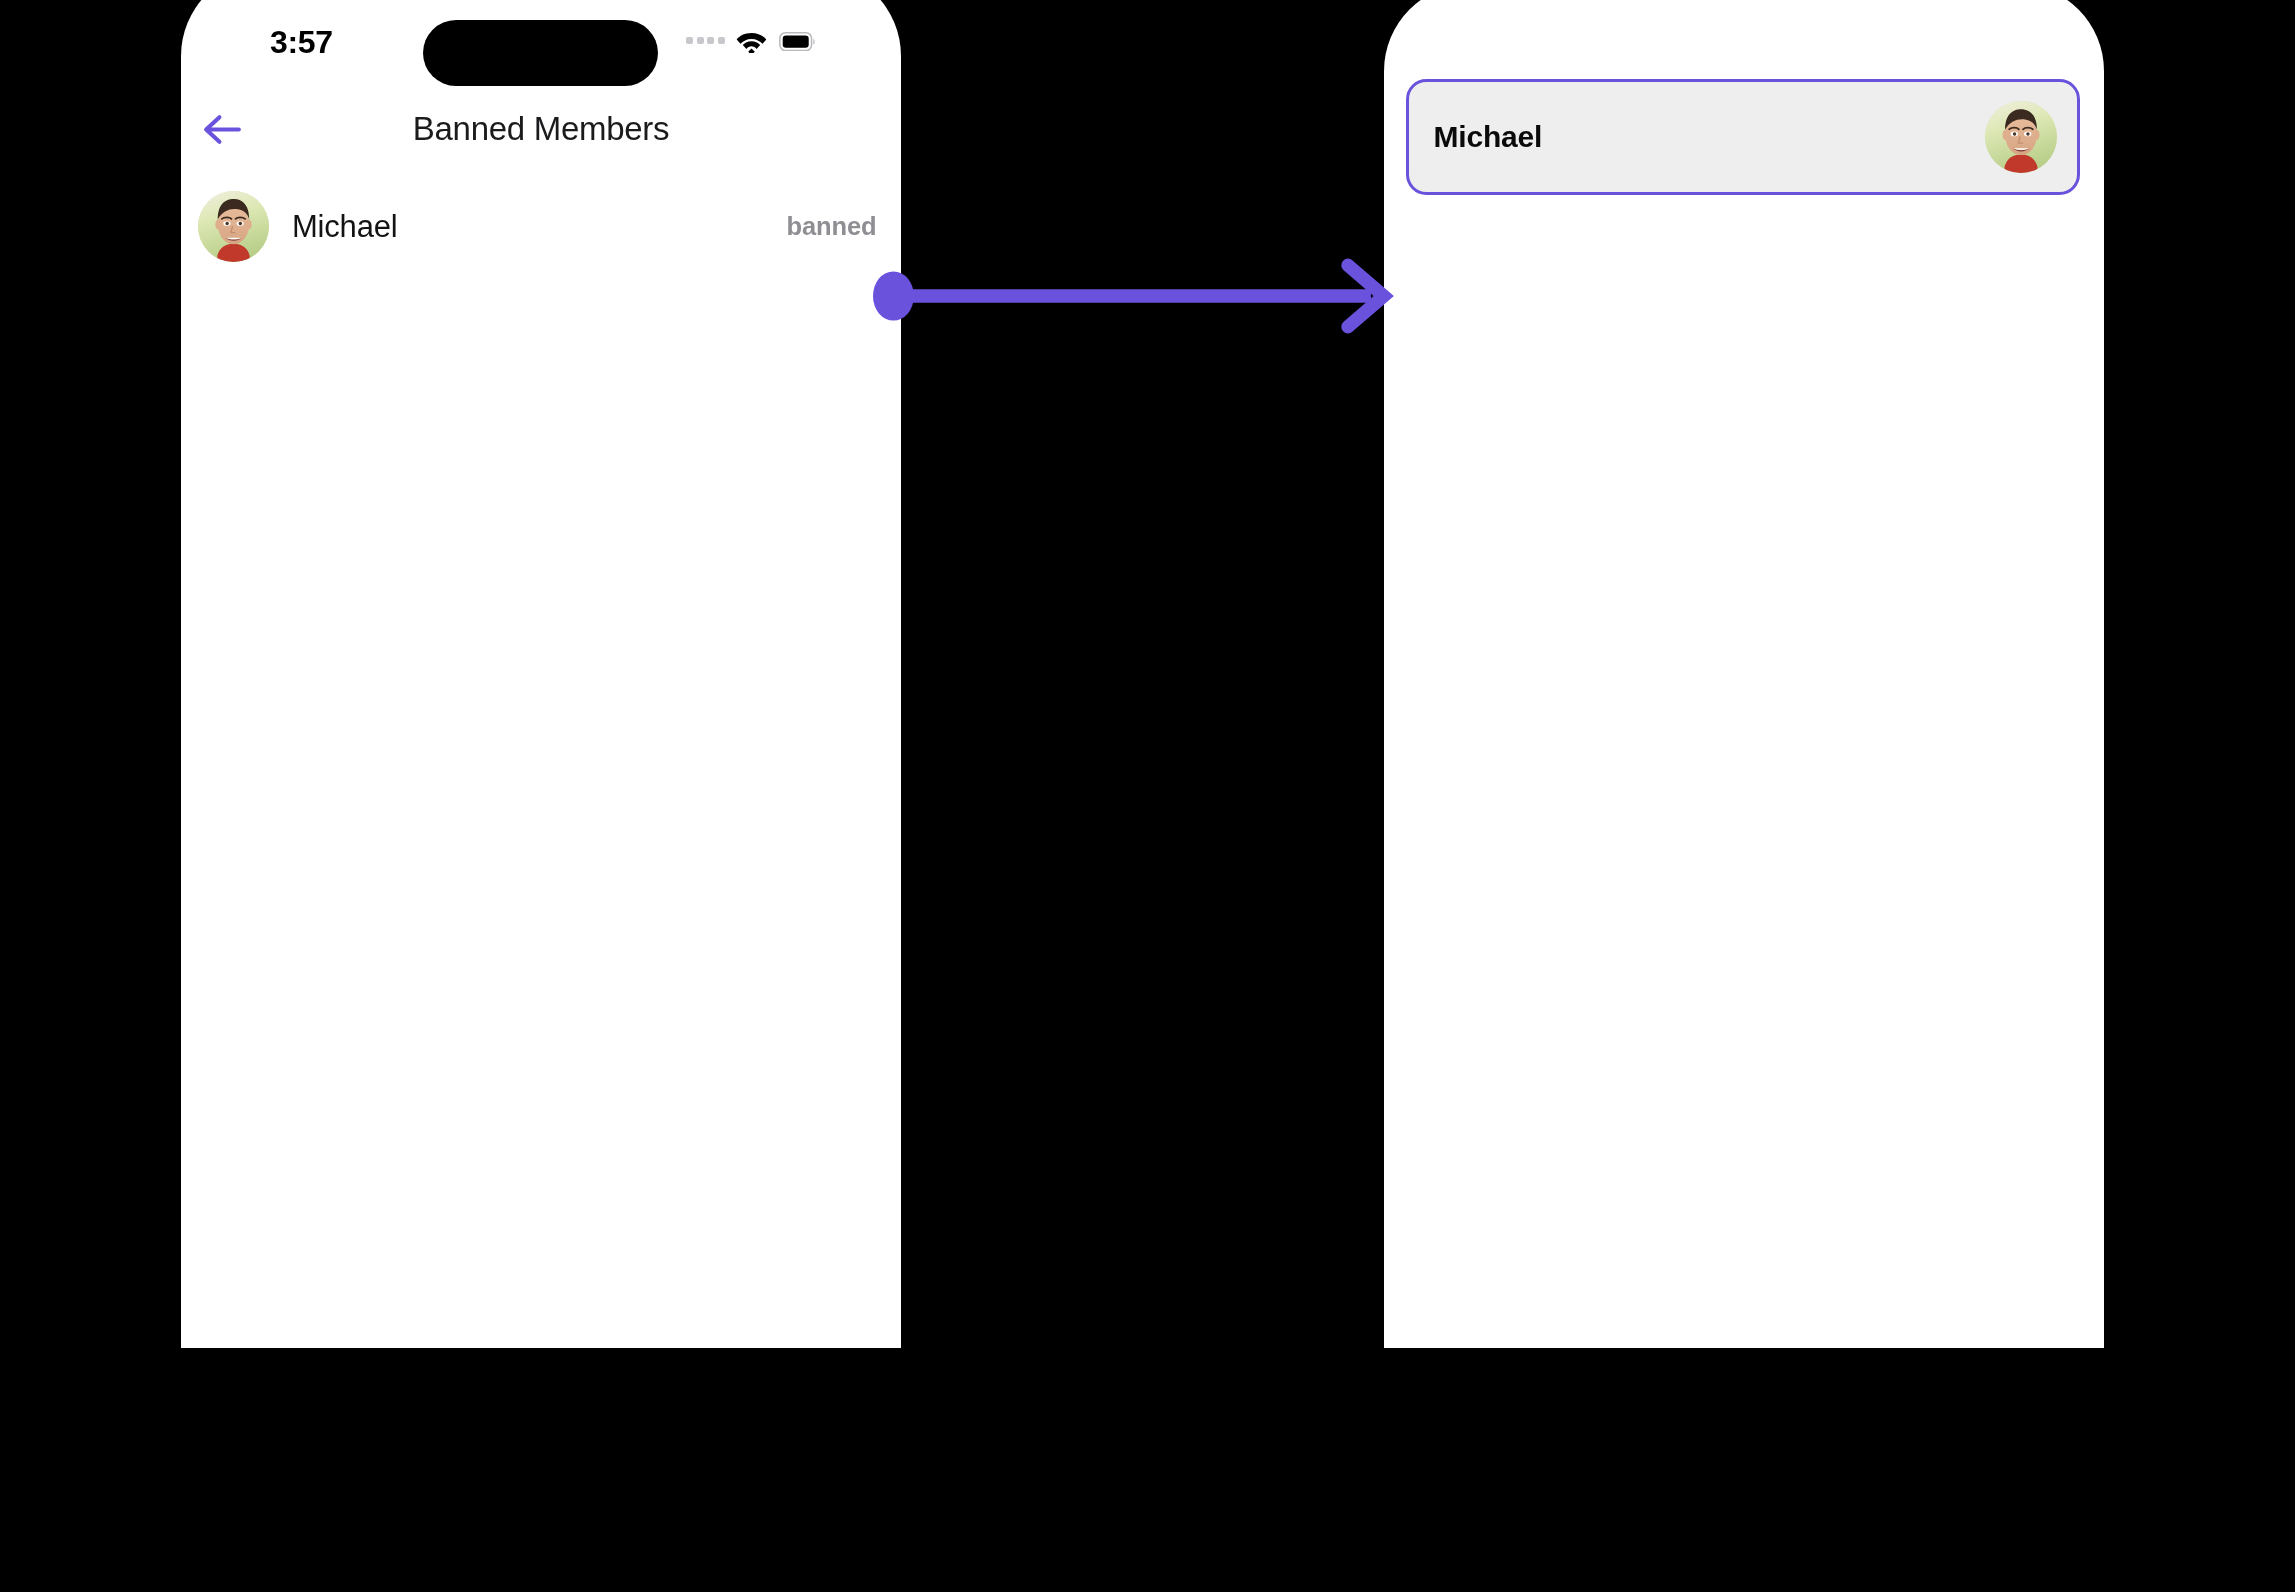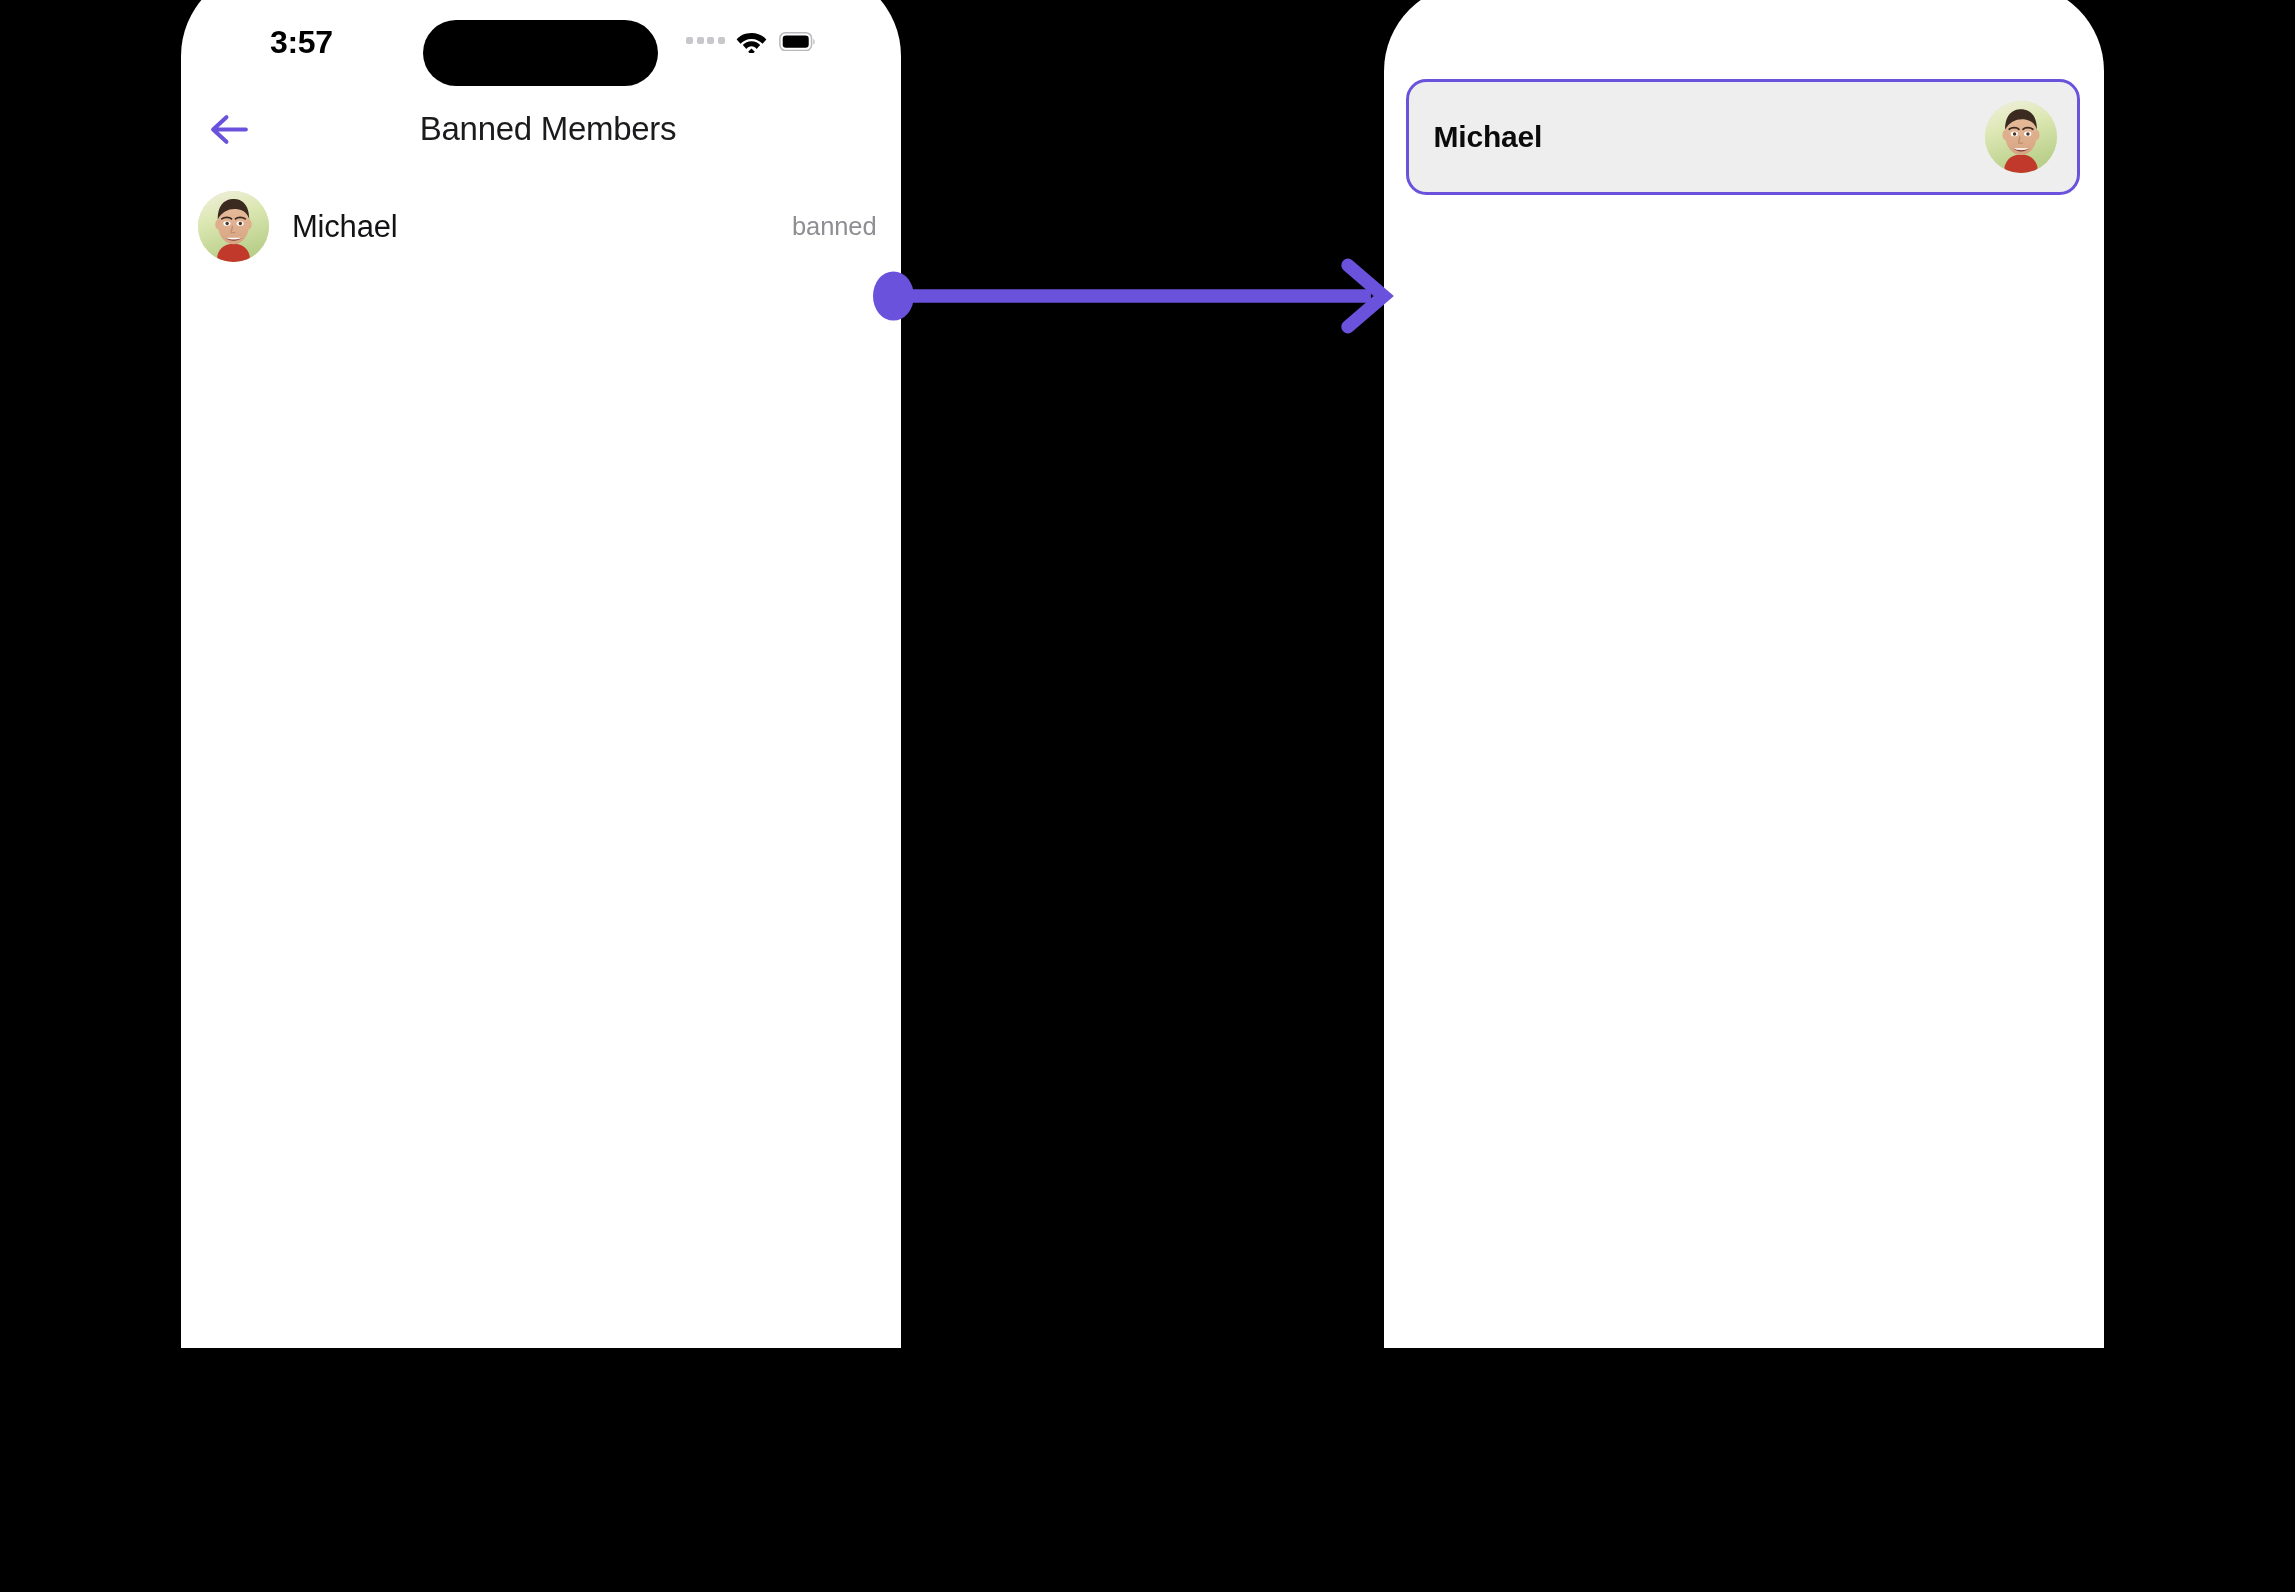--- a/index.html
+++ b/index.html
@@ -91,21 +91,21 @@
     height: 7.1px;
     background: #c7c7cc;
     border-radius: 2px;
   }
   .wifi-icon { width: 31px; height: 22.5px; display:block; }
   .battery-icon { width: 37px; height: 19.4px; display:block; }
 
   
   .nav-bar {
     position: absolute;
-    left: 7px;
+    left: 0;
     width: 100%;
     height: 66px;
   }
   #phone-left .nav-bar { top: 130px; }
   #phone-right .nav-bar { top: 116px; }
 
   .back-button {
     position: absolute;
     top: 11.2px;
     width: 46px;
@@ -155,21 +155,21 @@
     margin-left: 23px;
     font-size: 31px;
     color: #131315;
     font-weight: 400;
     letter-spacing: -0.2px;
   }
   .member-status {
     margin-left: auto;
     font-size: 25.5px;
     color: #8e8e93;
-    font-weight: 400;
+    font-weight: 700;
     letter-spacing: -0.1px;
   }
 
   
   #member-card-selected {
     position: absolute;
     left: 22px;
     top: 95px;
     width: 674px;
     height: 116px;

